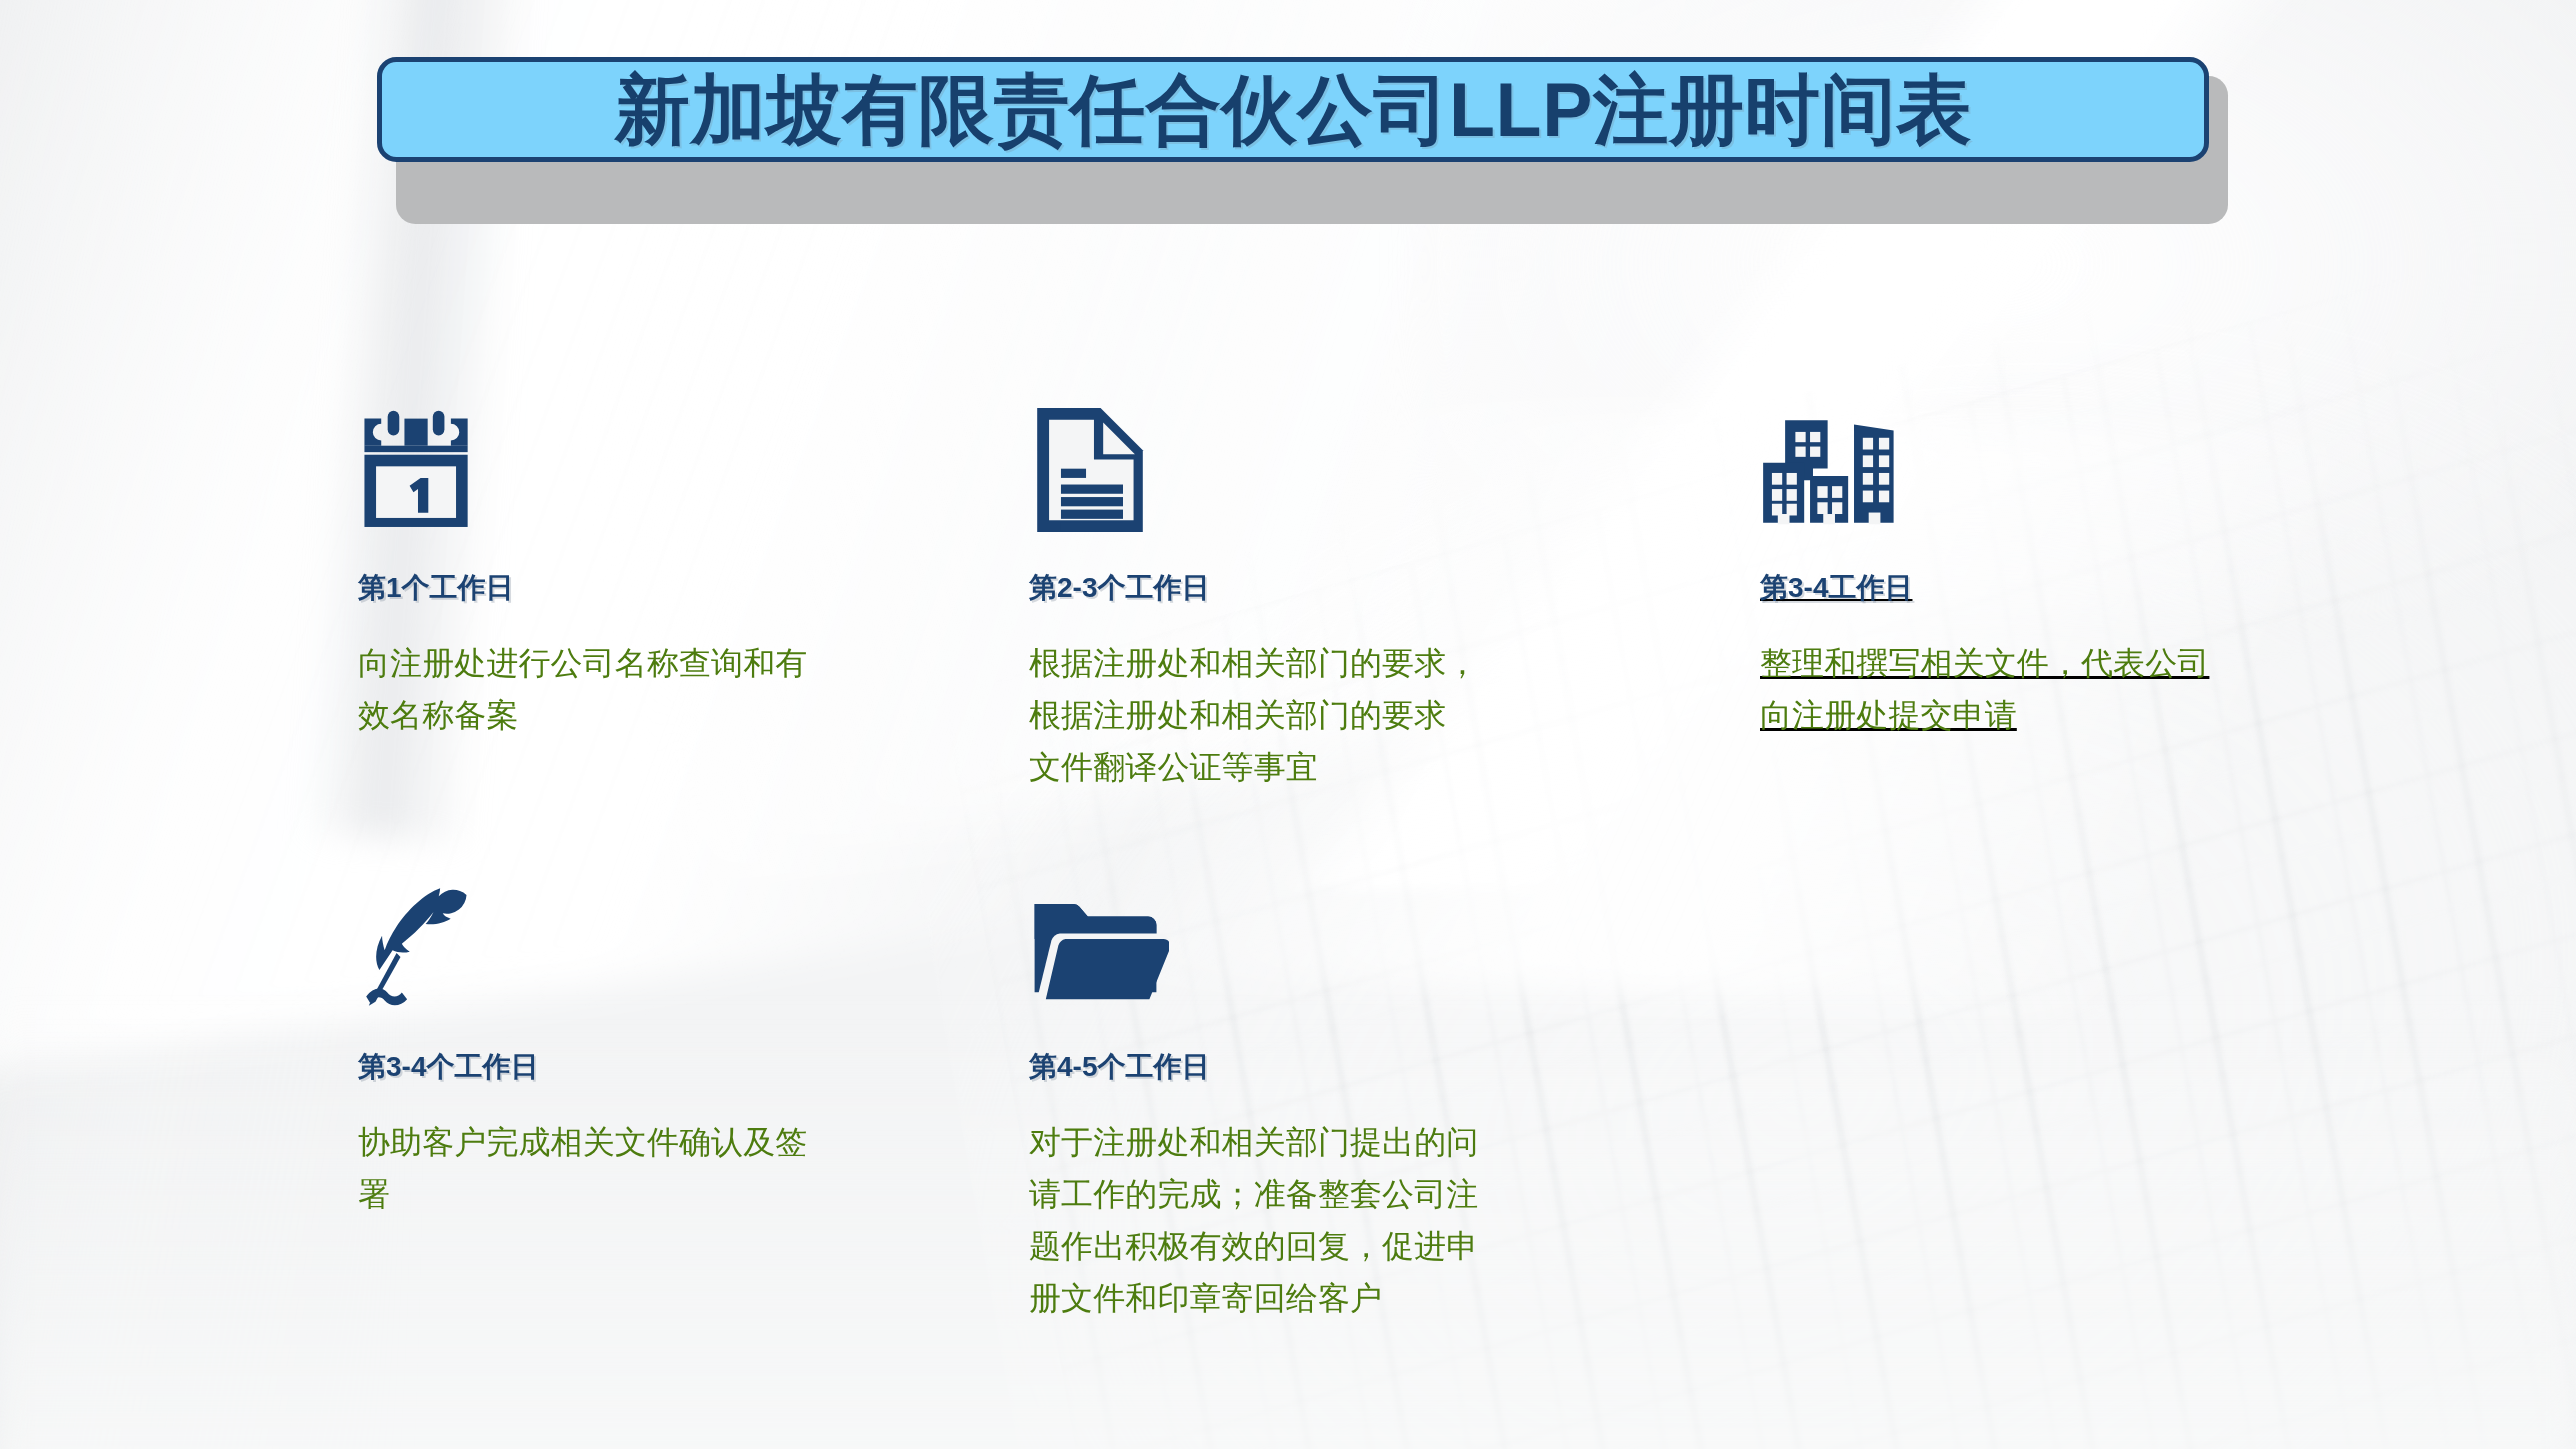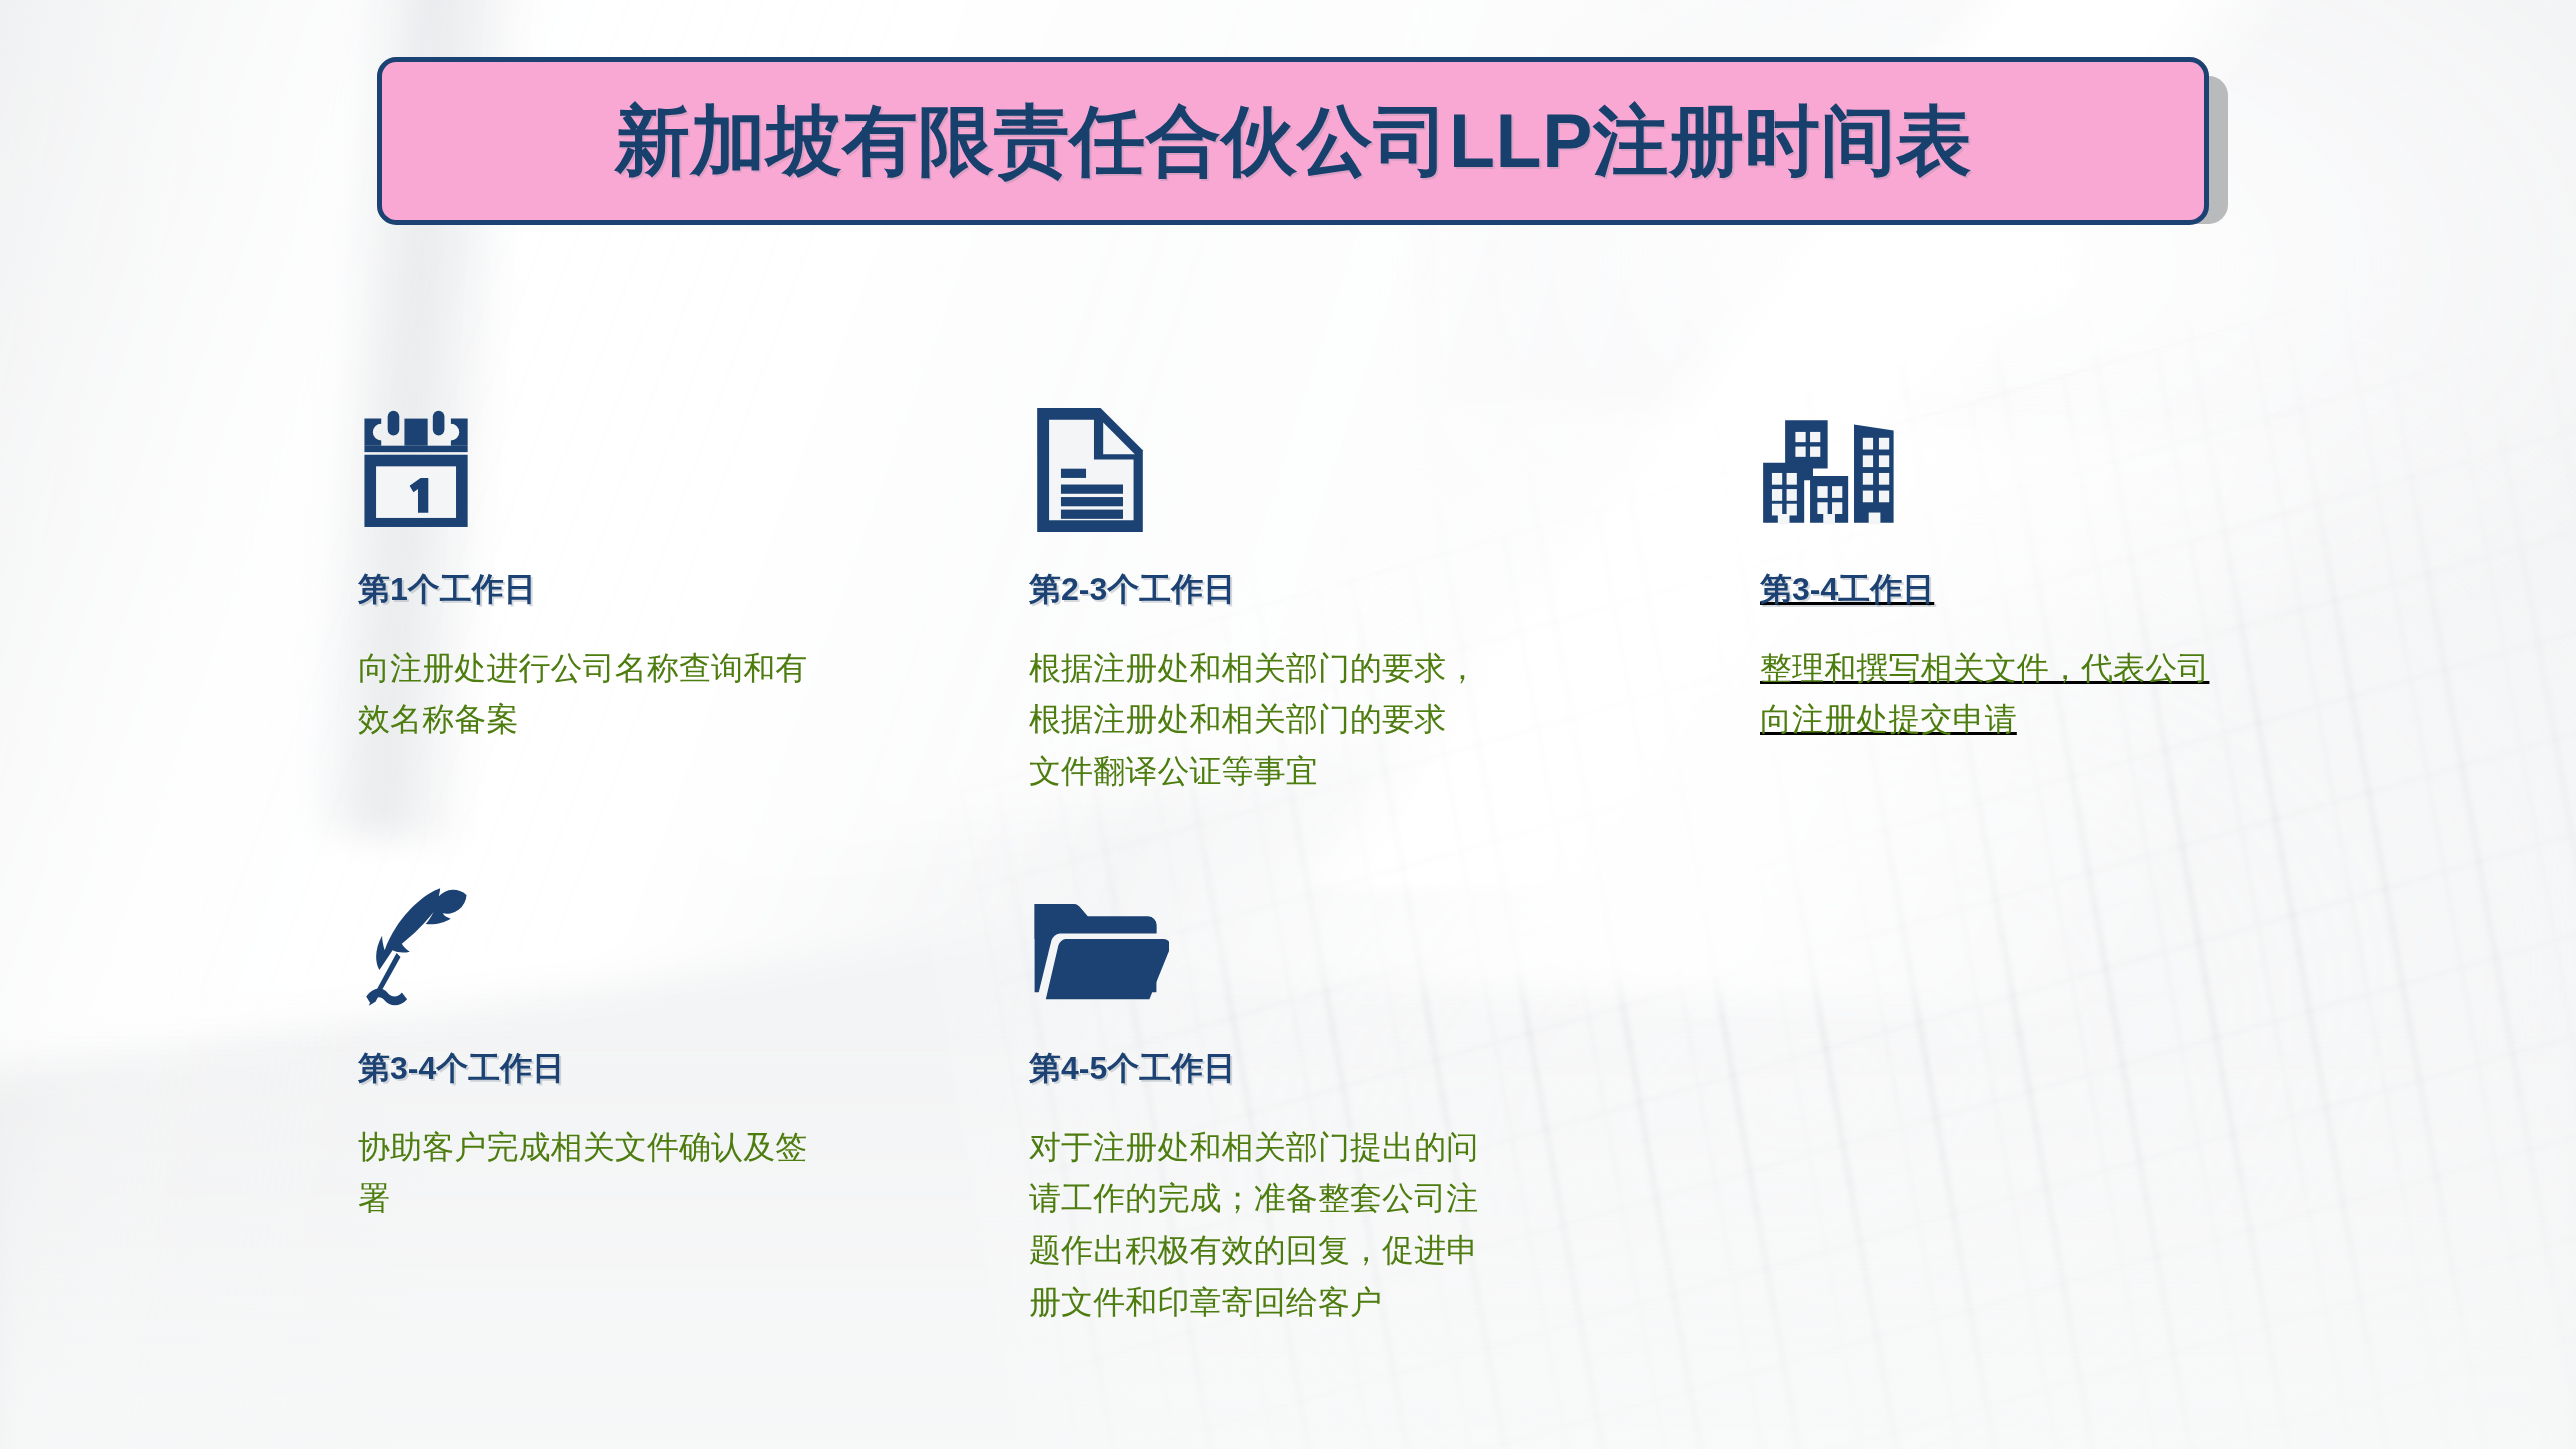--- a/index.html
+++ b/index.html
@@ -84,38 +84,38 @@
     transform:rotate(2deg);filter:blur(16.7px);
   }
 
   
   #title-wrap{position:absolute;left:377px;top:57px;width:1832px;height:148px;}
   #title-shadow{
     position:absolute;left:19.3px;top:19.3px;width:1832px;height:148px;
     background:#b9babb;border-radius:19.3px;
   }
   #title-box{
-    position:absolute;left:0;top:0;width:1832px;height:168px;
-    background:#f9a8d4;border:5.8px solid #1b4272;border-radius:19.3px;
+    position:absolute;left:0;top:0;width:1832px;height:105px;
+    background:#7dd3fc;border:5.8px solid #1b4272;border-radius:19.3px;
     box-sizing:border-box;
     display:flex;align-items:center;justify-content:center;
   }
   #title-text{
     font-size:76px;font-weight:bold;color:#17406d;
     letter-spacing:0.6px;line-height:1;
     white-space:nowrap;
     transform:scaleX(.99);
     text-shadow:1.9px 1.9px 0 rgba(120,128,140,.22);
   }
 
   
   .card{position:absolute;}
   .icon-box{height:148px;display:flex;align-items:flex-end;}
   .card-title{
-    font-size:32px;font-weight:bold;color:#1b4272;
+    font-size:28px;font-weight:bold;color:#1b4272;
     white-space:nowrap;margin-top:35px;line-height:1.05;
     text-shadow:1.9px 1.9px 0 rgba(120,132,148,.30);
   }
   .card-body{
     font-size:32px;color:#4d7c0f;line-height:1.62;margin-top:36px;
     letter-spacing:0.1px;
   }
   .card-body span{display:block;white-space:nowrap;}
 
   

